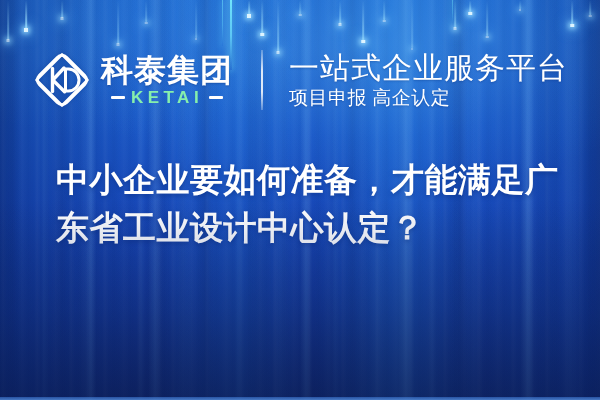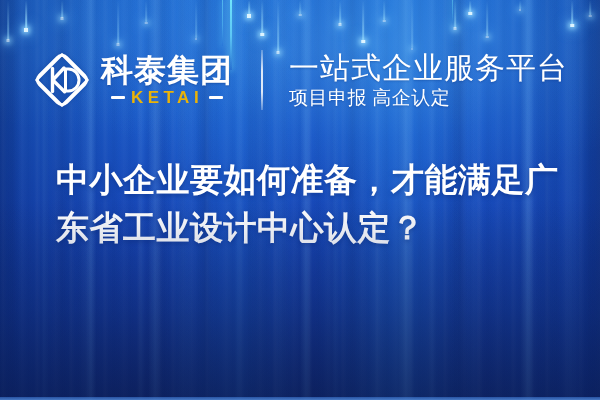--- a/index.html
+++ b/index.html
@@ -149,21 +149,21 @@
     font-family: "Liberation Sans", "DejaVu Sans", sans-serif;
     text-shadow: 0 1px 2px rgba(8,40,110,0.35);
     white-space: nowrap;
   }
   .en-row {
     display: flex; align-items: center; gap: 6px;
     margin-top: 2px;
   }
   .en-row .bar { width: 14px; height: 3px; background:#ffffff; border-radius:1px; }
   .en-name {
-    font-size: 17px; font-weight: 700; color:#eab308;
+    font-size: 17px; font-weight: 700; color:#86efac;
     letter-spacing: 4.5px; line-height: 1;
     font-family: "Liberation Sans", "DejaVu Sans", sans-serif;
     white-space: nowrap;
   }
 
   .divider {
     width: 2px; height: 60px;
     margin: 0 26px 0 28px;
     background: linear-gradient(180deg, rgba(255,255,255,0.25), rgba(255,255,255,0.85) 35%, rgba(255,255,255,0.85) 70%, rgba(255,255,255,0.25));
     flex: 0 0 auto;

